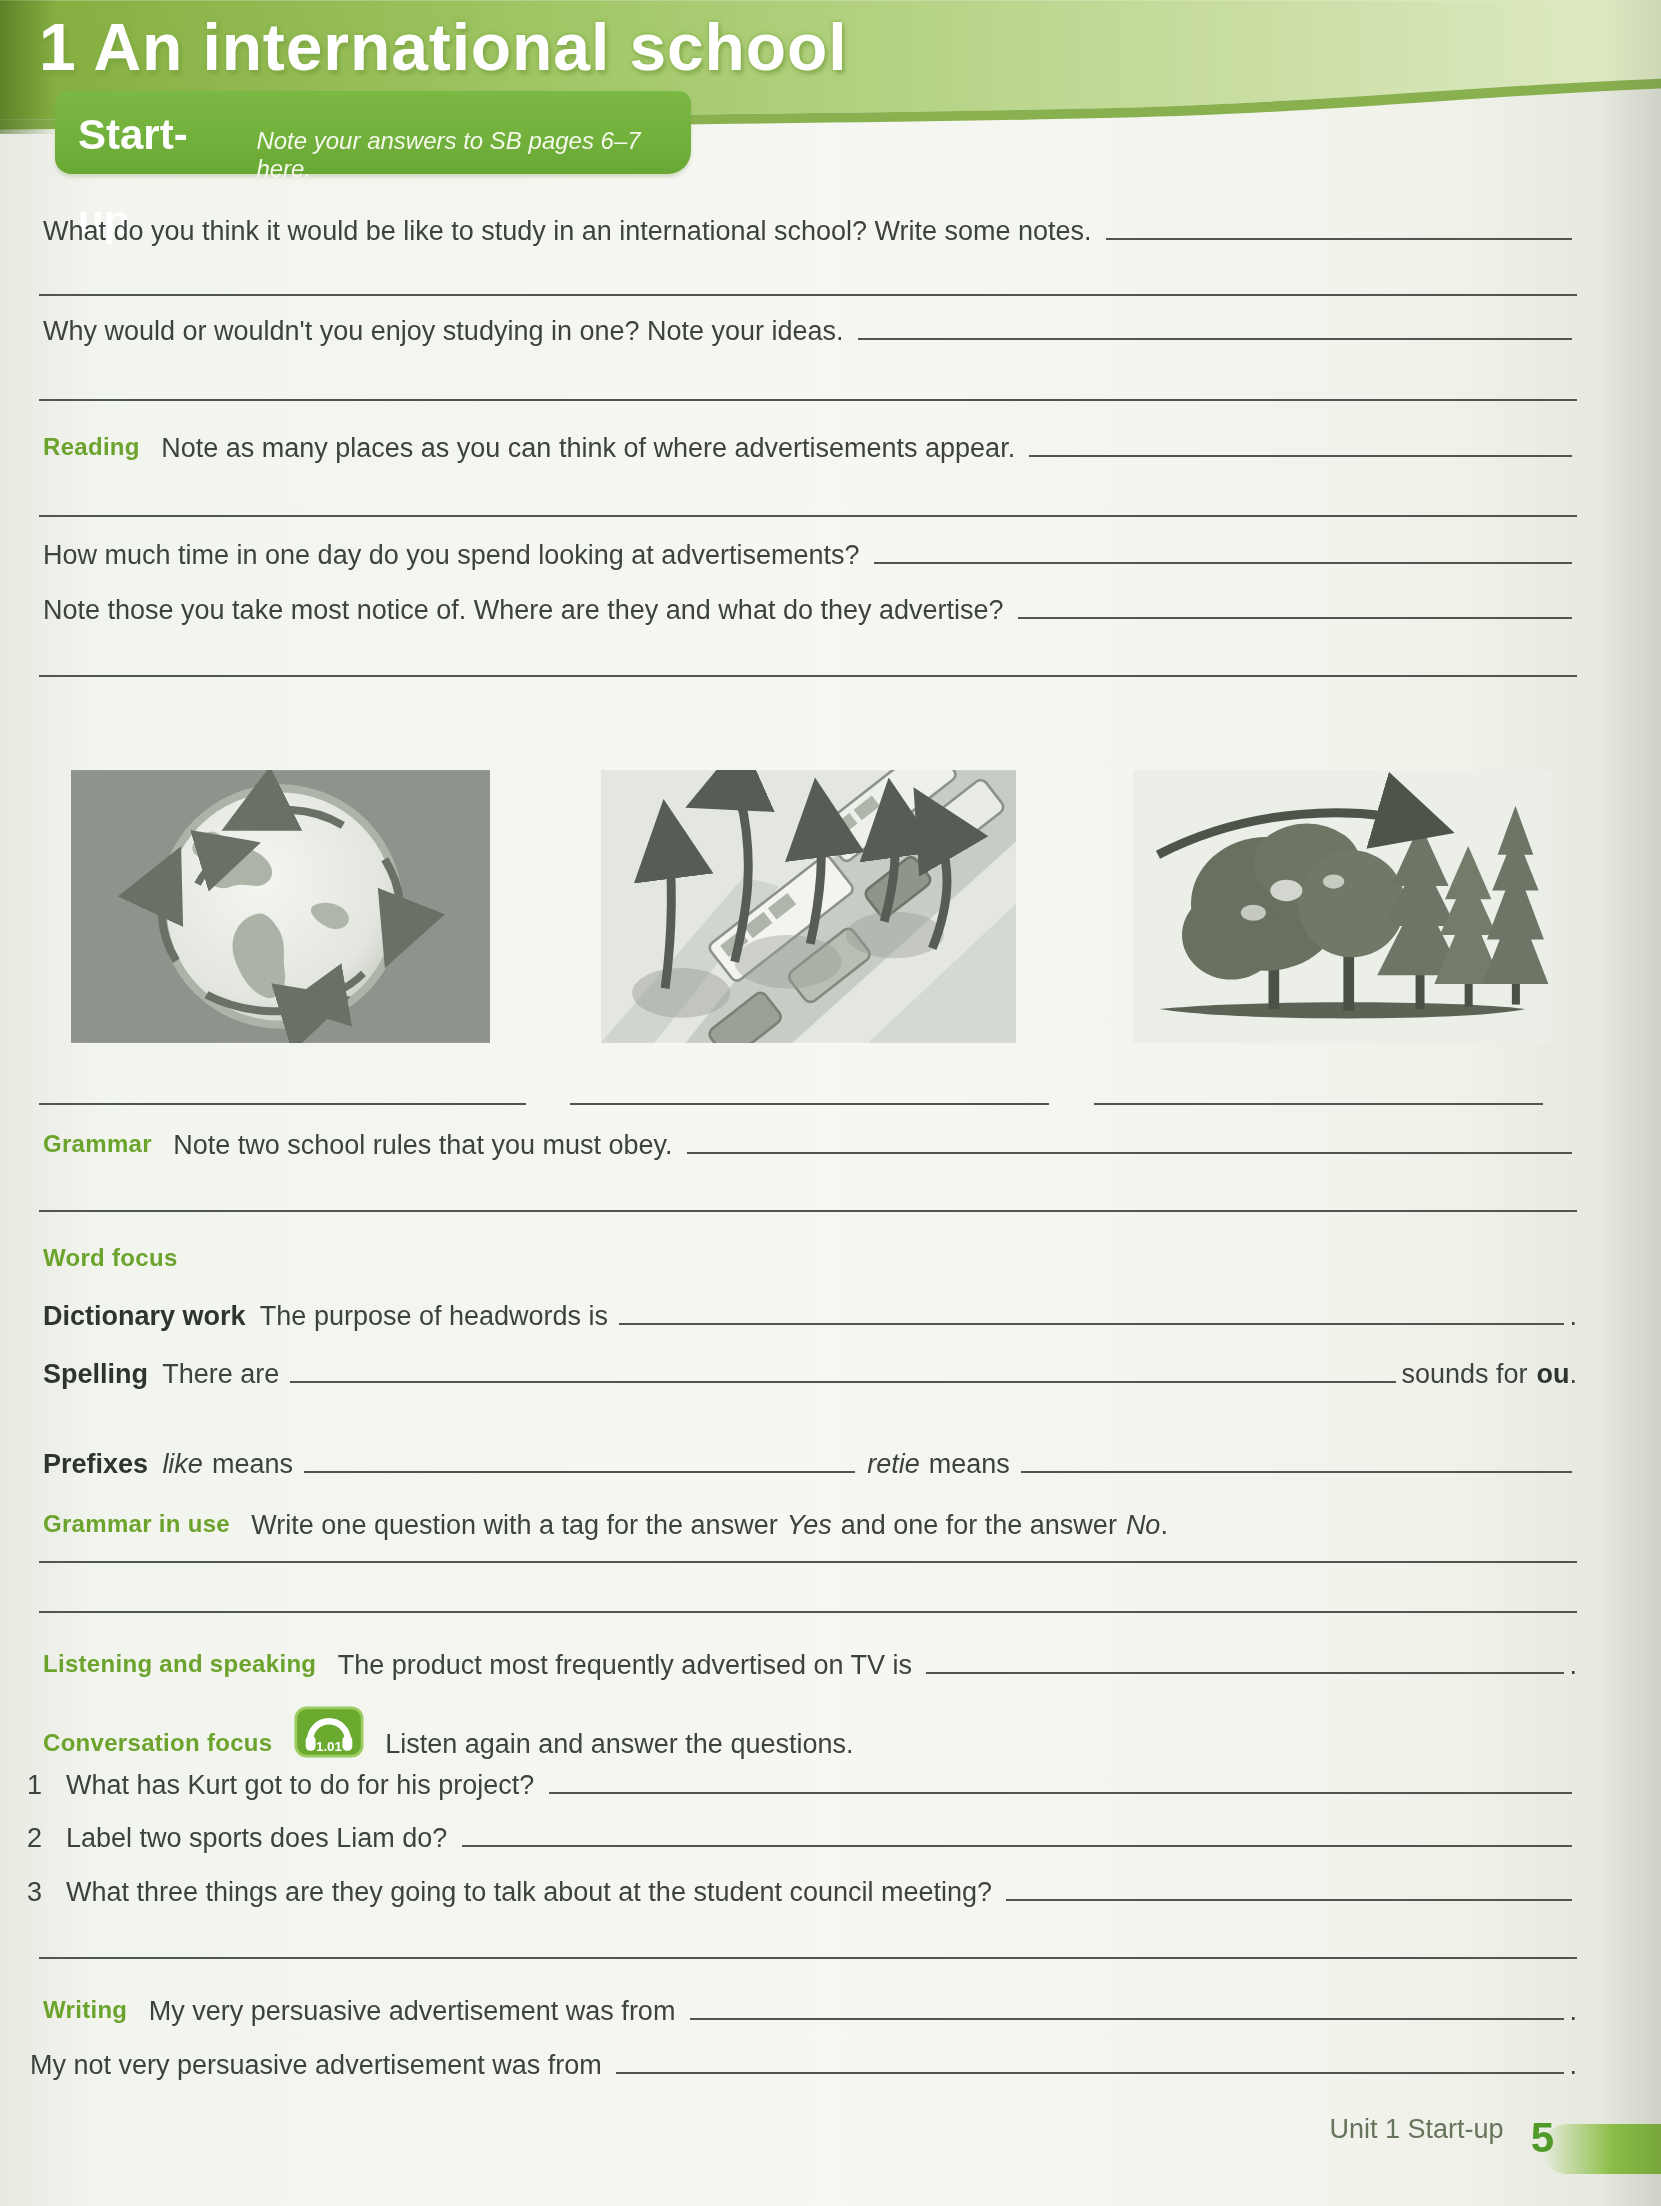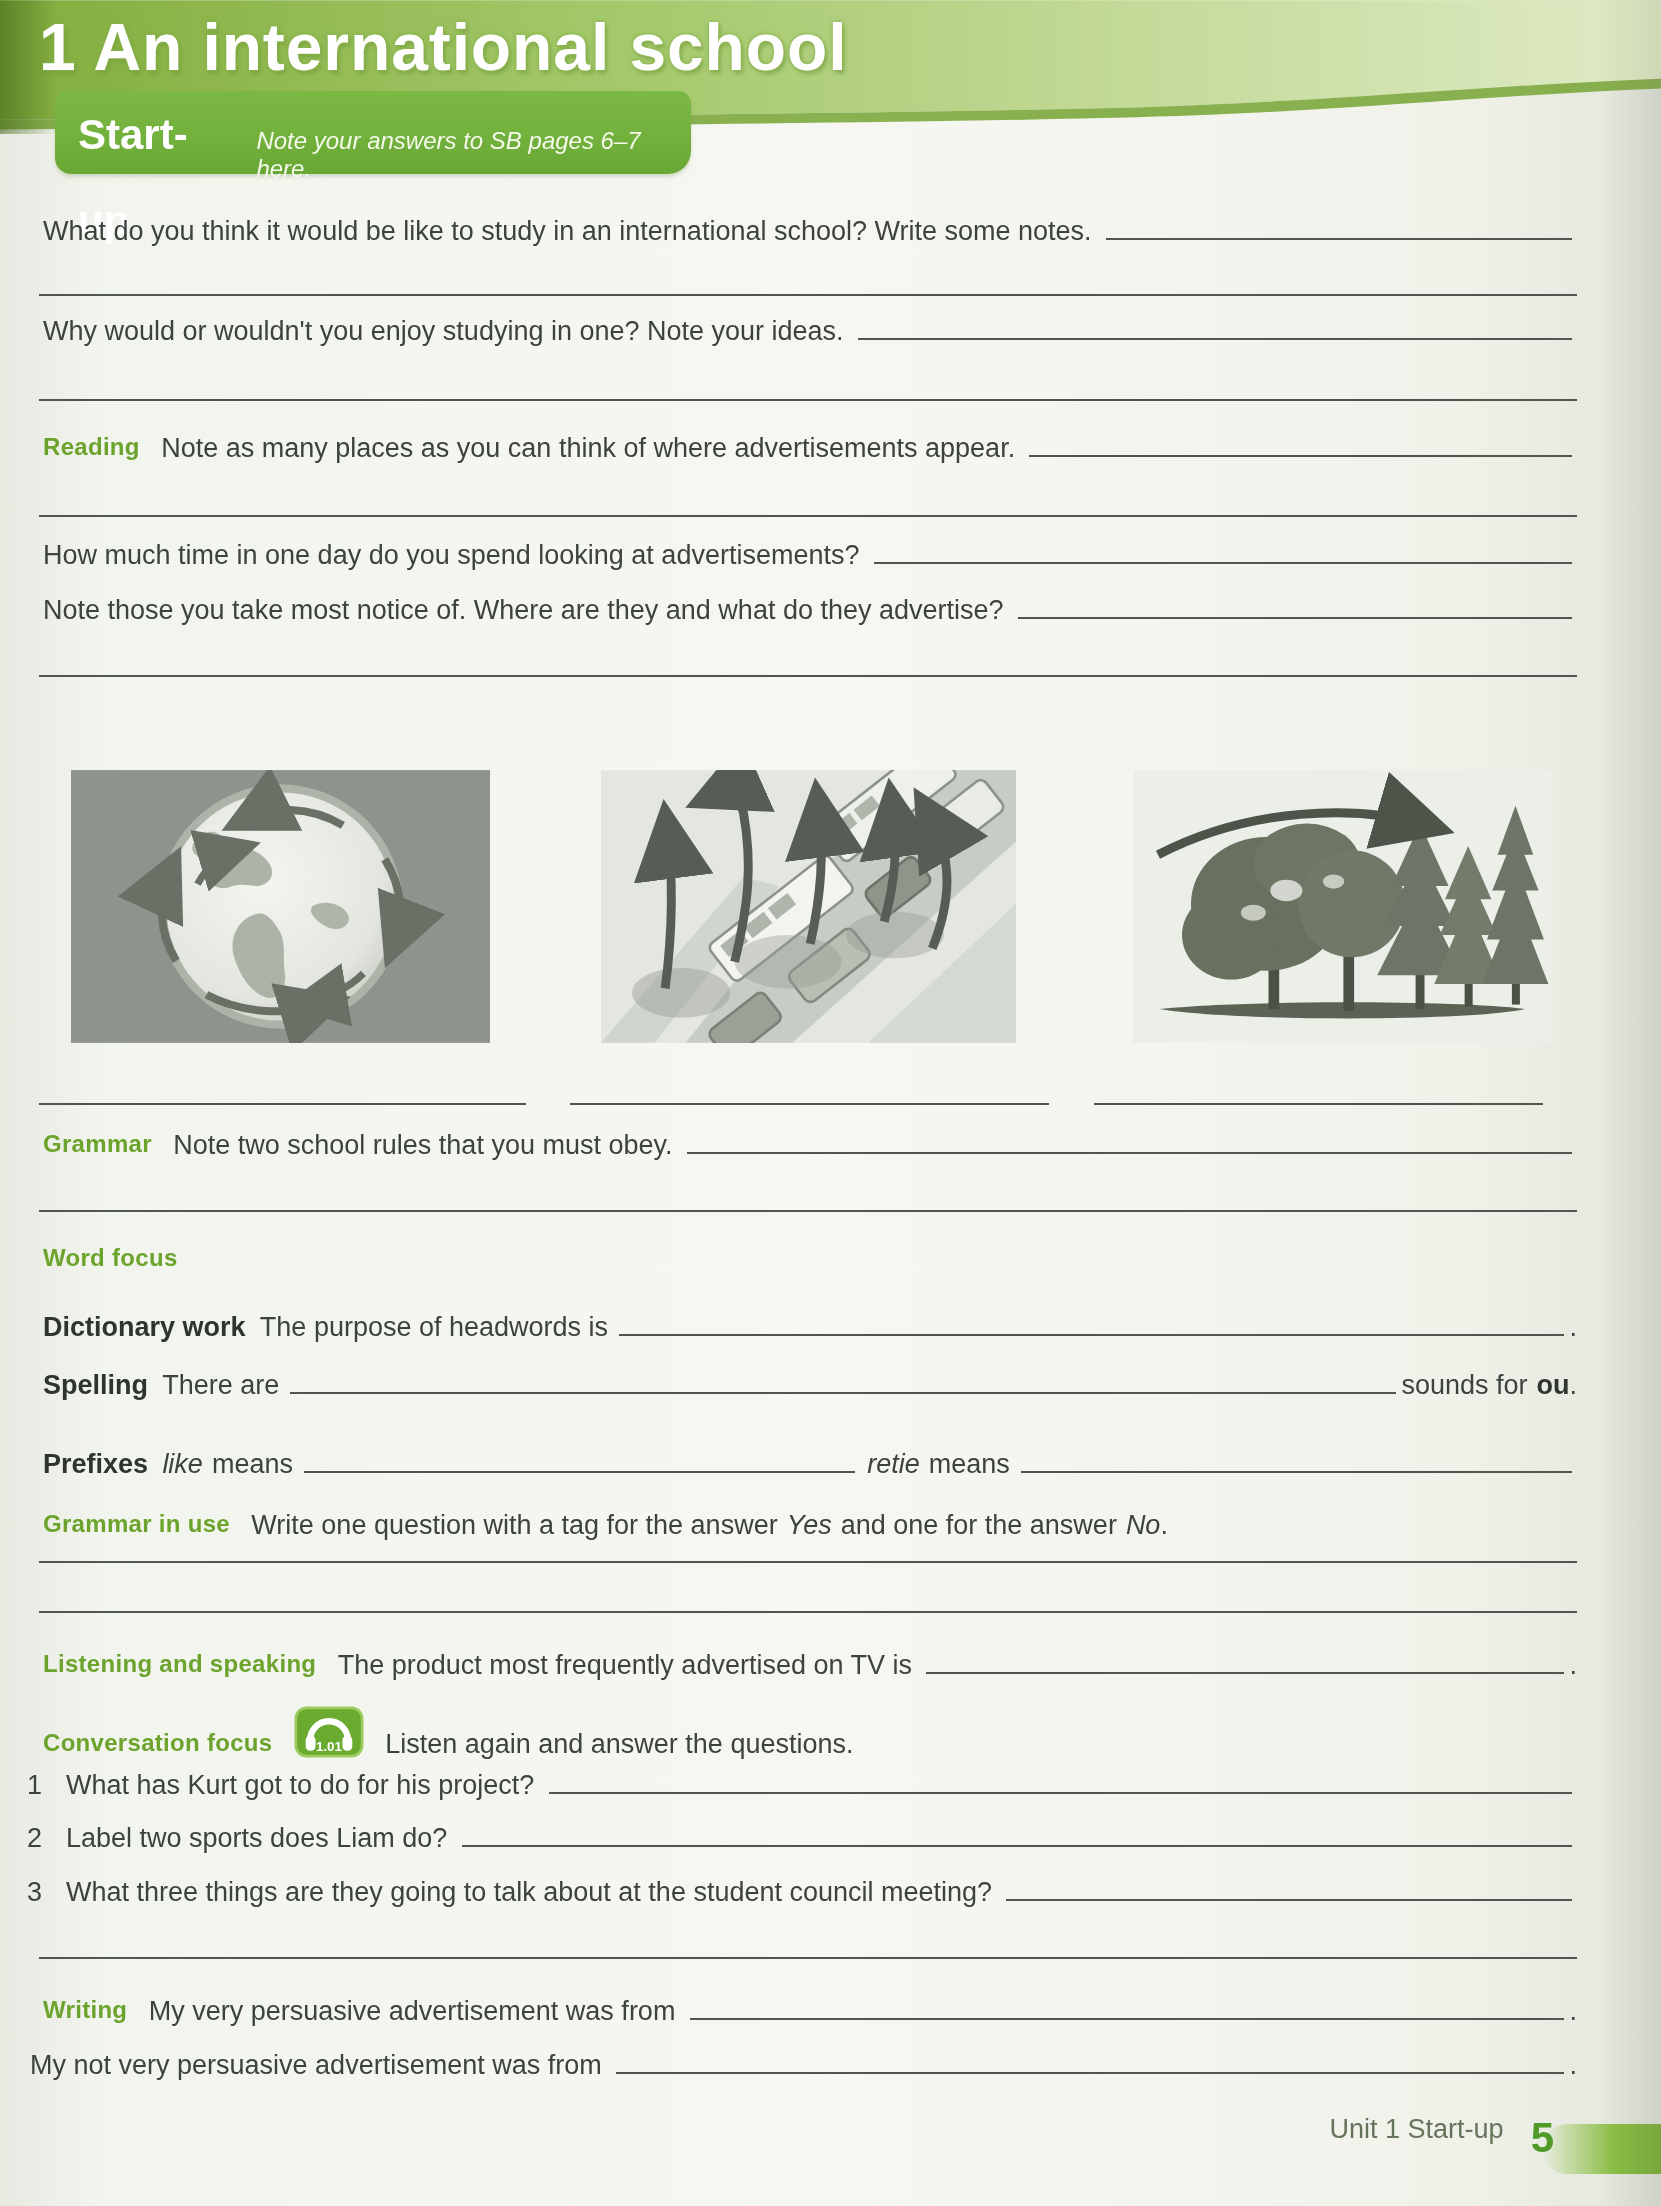--- a/index.html
+++ b/index.html
@@ -22,21 +22,21 @@
     border-radius:12.5px 12.5px 23px 16px;
     box-shadow:0 2.7px 3.6px rgba(110,140,70,.25);
     display:flex;align-items:baseline;padding-left:23px;box-sizing:border-box;
   }
   .startup-banner .su{font-size:42px;font-weight:bold;color:#ffffff;line-height:86px;}
   .startup-banner .su-note{font-size:24px;font-style:italic;color:#f4f9ec;margin-left:21.4px;}
   .row{position:absolute;left:43px;right:84px;display:flex;align-items:flex-end;
        font-size:27px;line-height:34px;white-space:nowrap;}
   .row>span{white-space:nowrap;}
   .h{color:#6ca32c;font-weight:bold;font-size:24px;line-height:37px;margin-right:21.4px;letter-spacing:0.3px;}
-  .b{font-weight:bold;color:#2e342e;margin-top:11px;}
+  .b{font-weight:bold;color:#2e342e;}
   .i{font-style:italic;margin-top:36px;}
   .ml{margin-left:9px;}
   .gap{margin-left:27px;}
   .num{flex:0 0 39px;}
   .blank{flex:1 1 auto;height:0;border-bottom:2.7px solid #50564f;margin:0 5.3px 8px 14.3px;}
   .blank.tight{margin-left:10.7px;}
   .hr{position:absolute;left:39px;right:84px;height:0;border-bottom:2.7px solid #50564f;}
   .pic{position:absolute;top:770px;height:273px;}
   .pic svg{display:block;}
   .pic-line{position:absolute;top:1103px;height:0;border-bottom:2.7px solid #50564f;}

